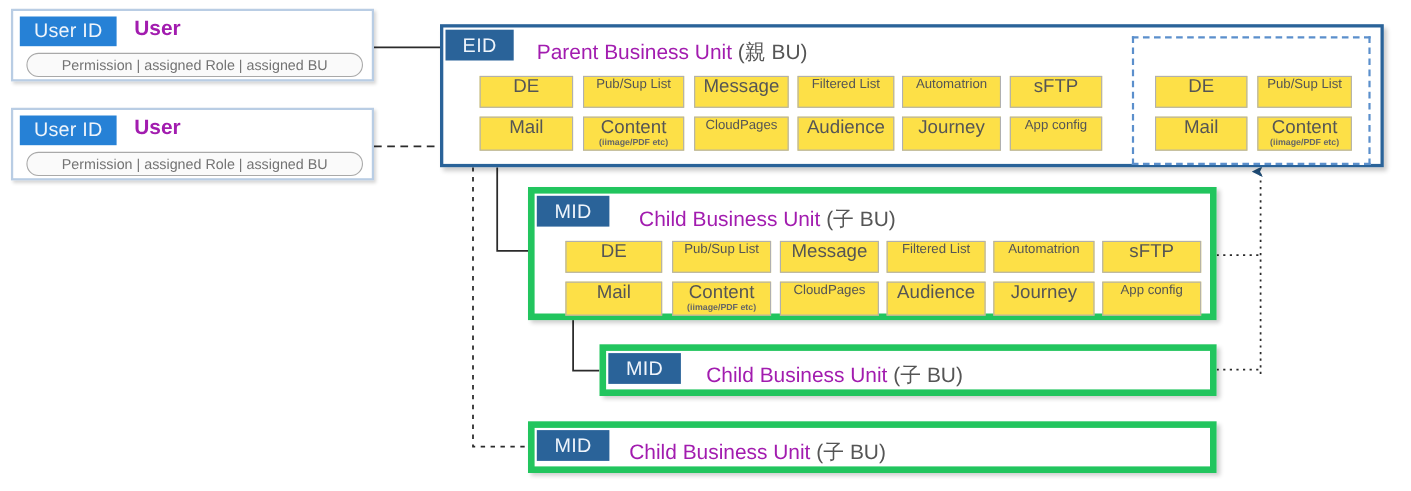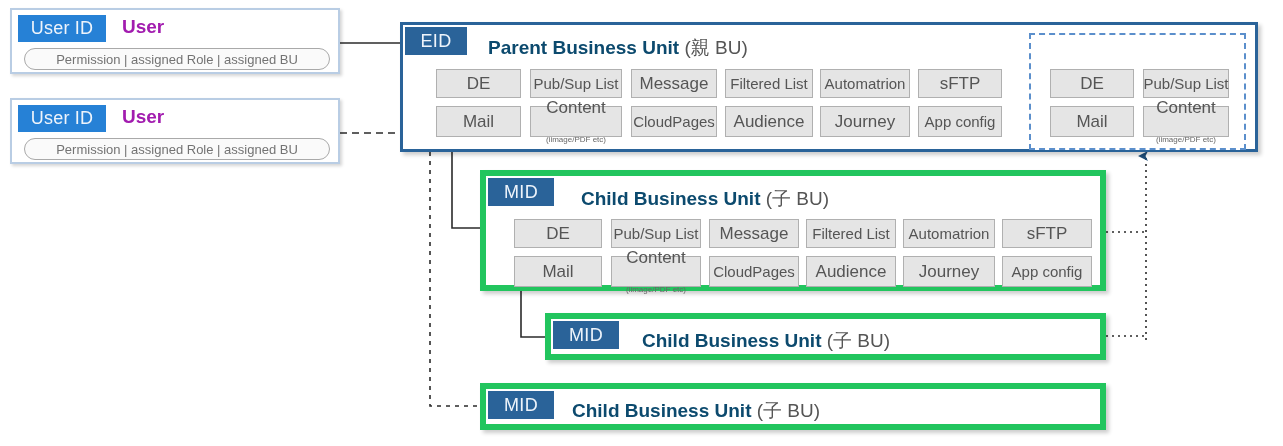--- a/index.html
+++ b/index.html
@@ -91,46 +91,46 @@
     border: 6px solid #22c55e;
     box-shadow: 3px 3px 4px rgba(0,0,0,0.20);
   }
   .bu-title {
     position: absolute;
     font-size: 19px;
     color: #111111;
     white-space: nowrap;
   }
   .bu-title b {
-    font-weight: bold;
-    color: #0c4a6e;
+    font-weight: normal;
+    color: #a21caf;
   }
   .bu-title span.sub {
     font-weight: normal;
     color: #555555;
   }
 
   
   .chip {
     position: absolute;
     border: 1px solid #b0b0b0;
-    background: #e5e5e5;
+    background: #fde047;
     box-sizing: border-box;
     display: flex;
     flex-direction: column;
     align-items: center;
-    justify-content: center;
+    justify-content: flex-start;
     color: #555555;
     text-align: center;
     line-height: 1.05;
     white-space: nowrap;
   }
   .chip .lg { font-size: 17px; }
-  .chip .sm { font-size: 15px; }
-  .chip .xs { font-size: 8px; color: #666666; margin-top: 19px; }
+  .chip .sm { font-size: 12px; }
+  .chip .xs { font-size: 8px; color: #666666; margin-top: 1px; font-weight: bold; }
 
   
   .shared-box {
     position: absolute;
     border: 2px dashed #5b8fcc;
     background: #ffffff;
     box-sizing: border-box;
     z-index: 3;
   }
   .shared-title {

